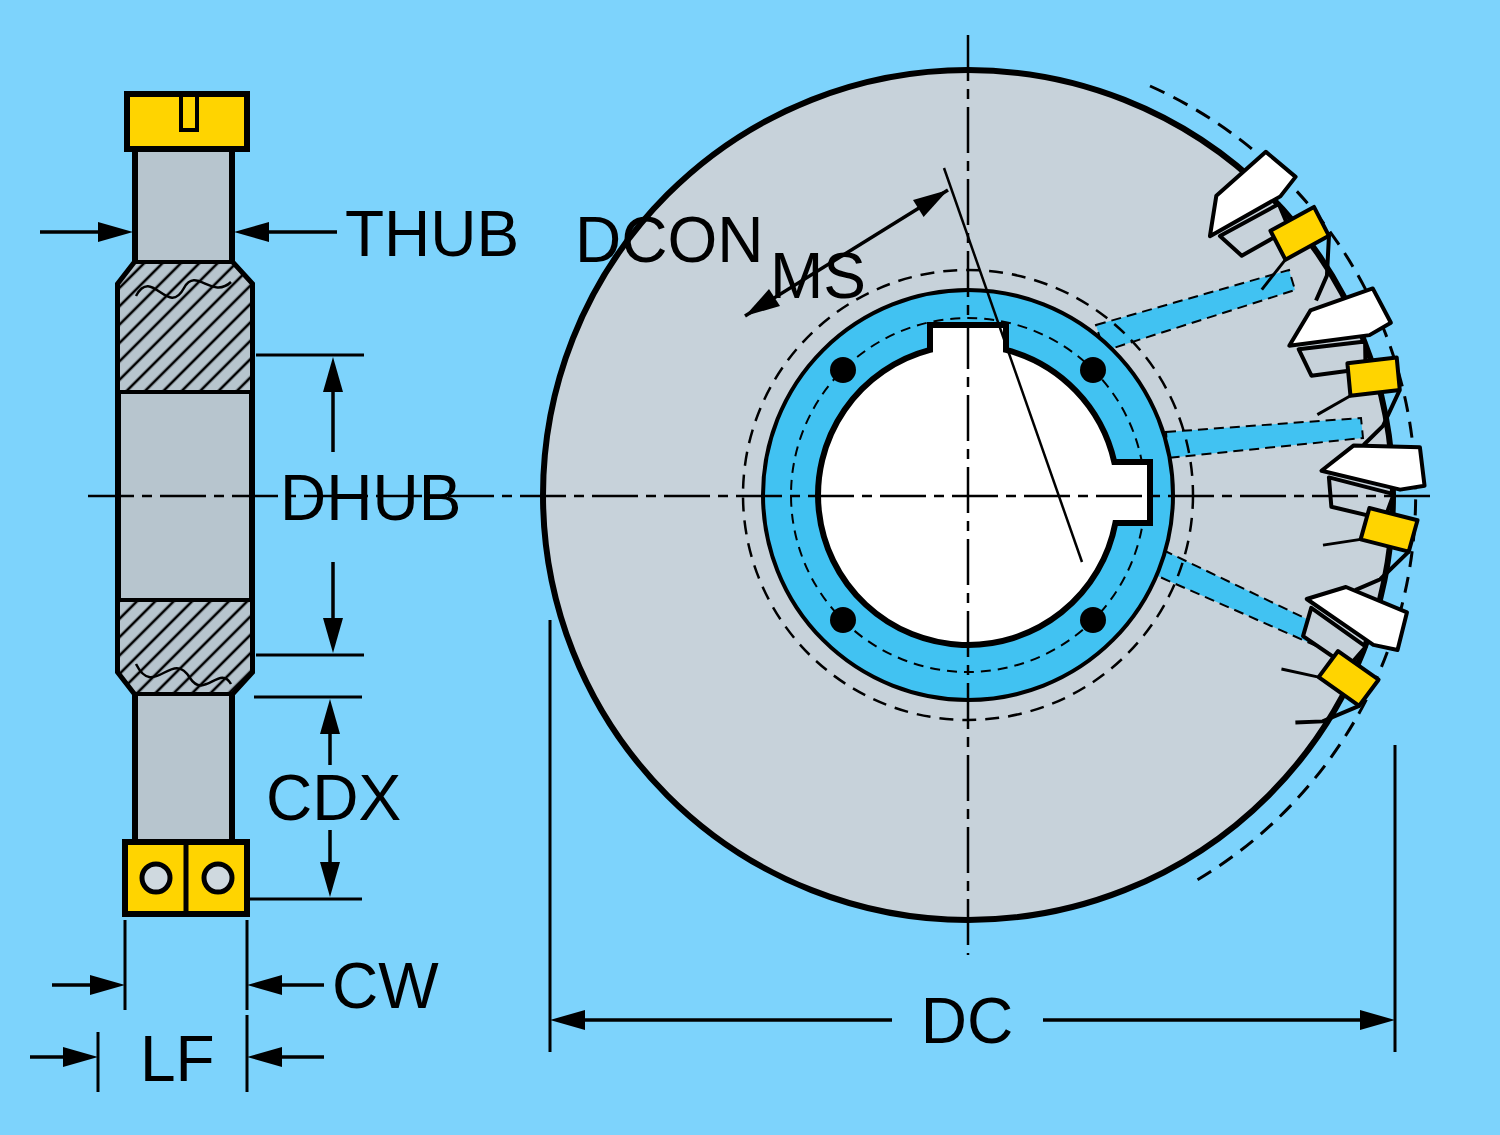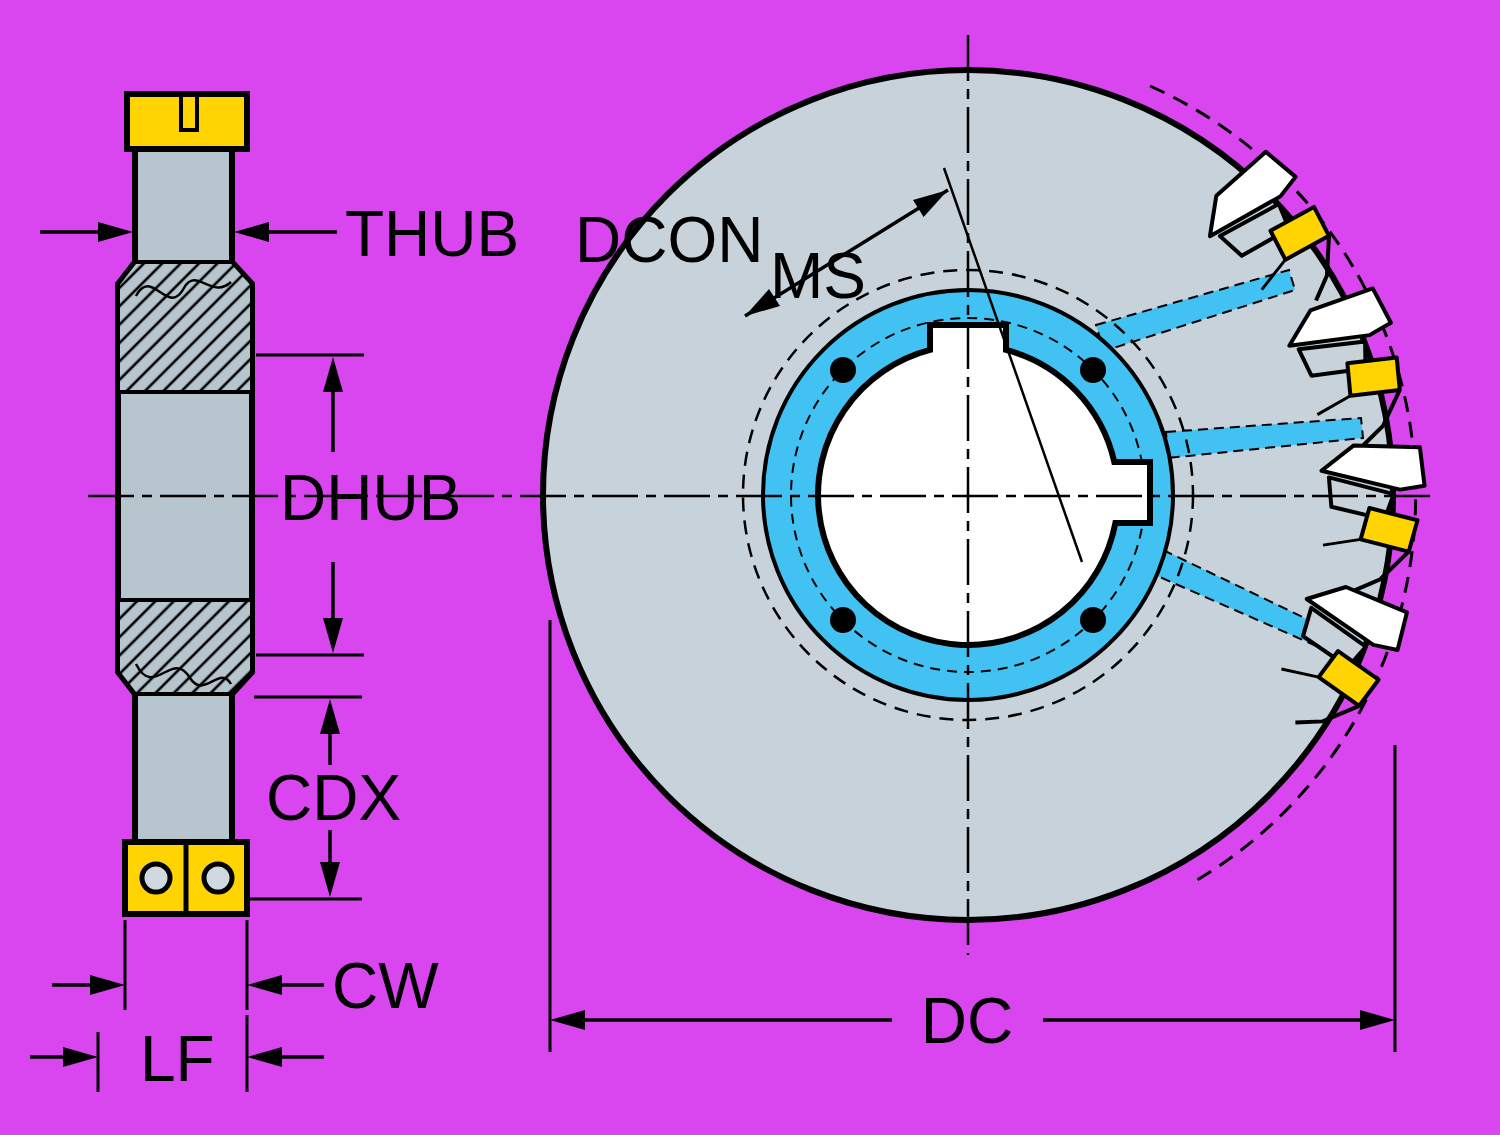--- a/index.html
+++ b/index.html
@@ -1,16 +1,16 @@
 <!DOCTYPE html>
 <html><head>
 <meta charset="utf-8">
 <style>
   html,body{margin:0;padding:0;background:#ffffff;}
-  .stage{width:1500px;height:1135px;position:relative;background:#d946ef;overflow:hidden;}
+  .stage{width:1500px;height:1135px;position:relative;background:#7dd3fc;overflow:hidden;}
   svg{display:block;}
   text{font-family:"Liberation Sans", sans-serif;font-size:64px;fill:#000;}
 </style>
 </head>
 <body>
 
 <div class="stage">
 <svg width="1500" height="1135" viewBox="0 0 1500 1135">
 
   <defs>

